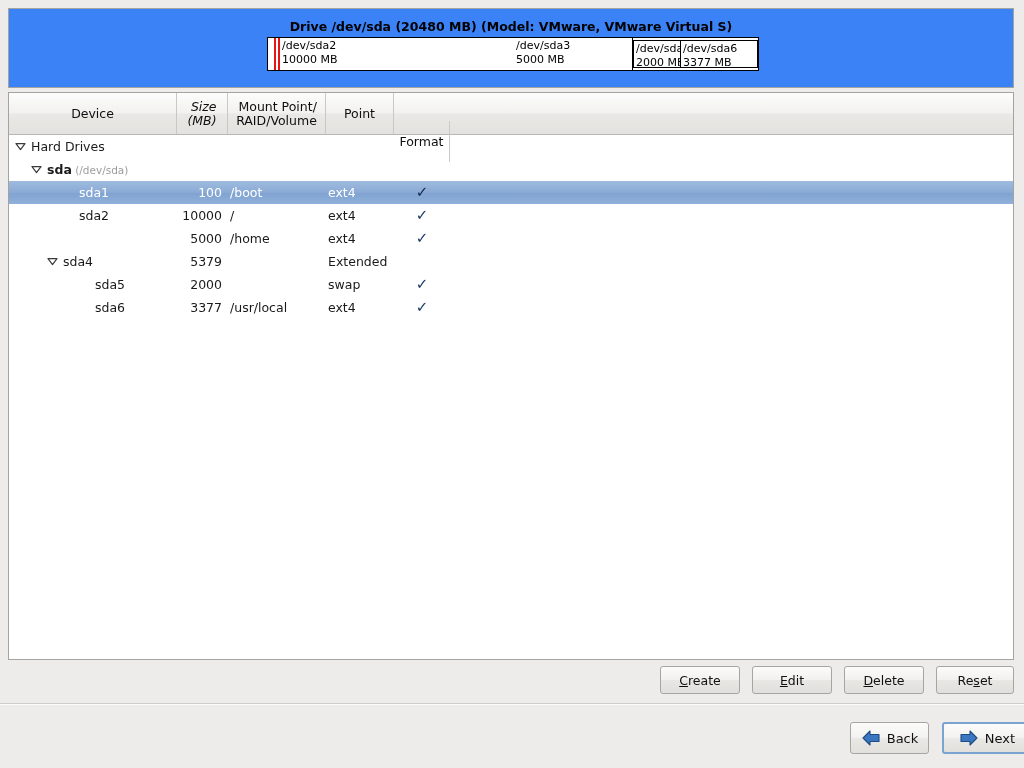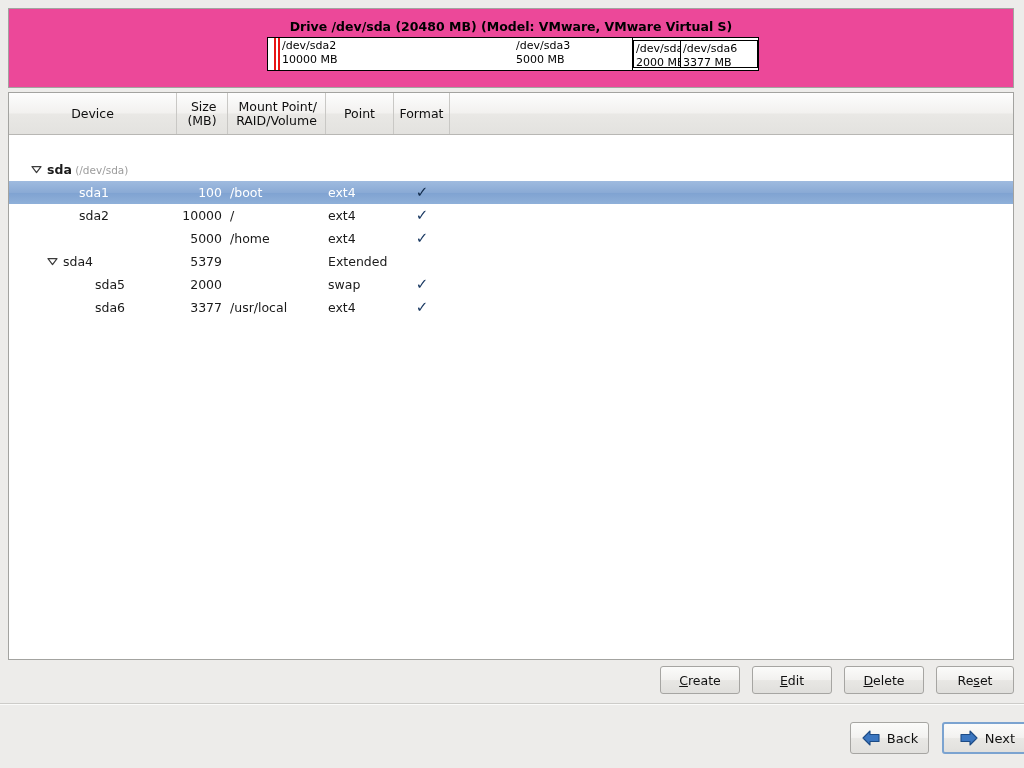--- a/index.html
+++ b/index.html
@@ -17,21 +17,21 @@
     position: relative;
   }
 
   
   #drive-panel {
     position: absolute;
     left: 8px;
     top: 8px;
     width: 1006px;
     height: 80px;
-    background: #ec4899;
+    background: #3b82f6;
     border: 1px solid #a3a3a0;
     box-sizing: border-box;
   }
   #drive-title {
     position: absolute;
     left: 0;
     right: 0;
     top: 10px;
     text-align: center;
     font-weight: bold;
@@ -105,24 +105,24 @@
     justify-content: center;
     text-align: center;
     font-size: 12.5px;
     color: #0f0f0f;
     box-sizing: border-box;
     border-right: 1px solid #c9c8c5;
     line-height: 14px;
   }
   .hdr span { display: block; text-align: right; }
   #hdr-device { left: 0;    width: 168px; }
-  #hdr-size   { left: 168px; width: 51px; }
+  #hdr-size   { left: 168px; width: 51px; font-style: italic; }
   #hdr-mount  { left: 219px; width: 98px; }
   #hdr-type   { left: 317px; width: 68px; }
-  #hdr-format { left: 385px; width: 56px; }
+  #hdr-format { left: 385px; width: 56px; margin-top: 28px; }
   #hdr-pad    { left: 441px; width: 563px; border-right: none; }
 
   #rows { position: relative; }
   .row {
     position: relative;
     height: 23px;
     line-height: 23px;
     white-space: nowrap;
   }
   .row.selected {
@@ -297,20 +297,23 @@
       <span>Point</span>
     </div>
     <div class="hdr" id="hdr-format">
       <span>Format</span>
     </div>
     <div class="hdr" id="hdr-pad"></div>
   </div>
 
   <div id="rows">
       <div class="row">
+        <div class="cell c-device"><span class="tw" style="width: 6px;"></span><span class="expander hollow"><svg width="11" height="9" viewBox="0 0 11 9">
+              <path d="M1 1.6 L10 1.6 L5.5 7.6 Z" fill="none" stroke="#3c3c3c" stroke-width="1.2" stroke-linejoin="round"></path>
+            </svg></span><span class="tw" style="width: 5px;"></span><span>Hard Drives</span></div>
         <div class="cell c-size"></div>
         <div class="cell c-mount"></div>
         <div class="cell c-type"></div>
         <div class="cell c-format"></div>
       </div>
       <div class="row">
         <div class="cell c-device"><span class="tw" style="width: 22px;"></span><span class="expander hollow"><svg width="11" height="9" viewBox="0 0 11 9">
               <path d="M1 1.6 L10 1.6 L5.5 7.6 Z" fill="none" stroke="#3c3c3c" stroke-width="1.2" stroke-linejoin="round"></path>
             </svg></span><span class="tw" style="width: 5px;"></span><span class="lbl-bold">sda</span><span class="lbl-dim"> (/dev/sda)</span></div>
         <div class="cell c-size"></div>

